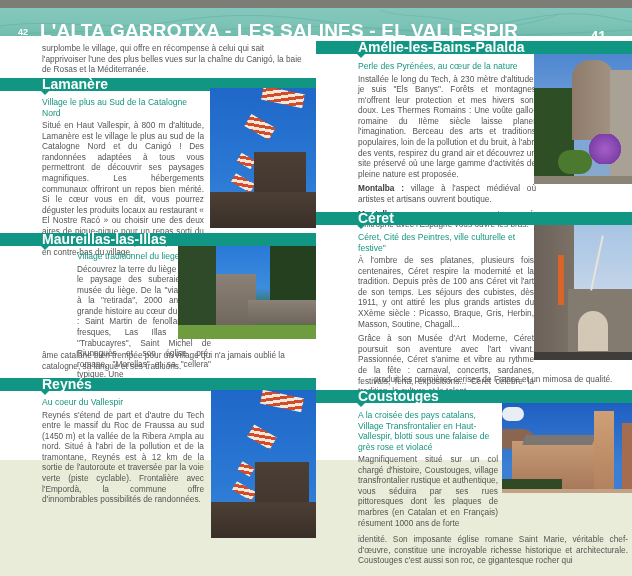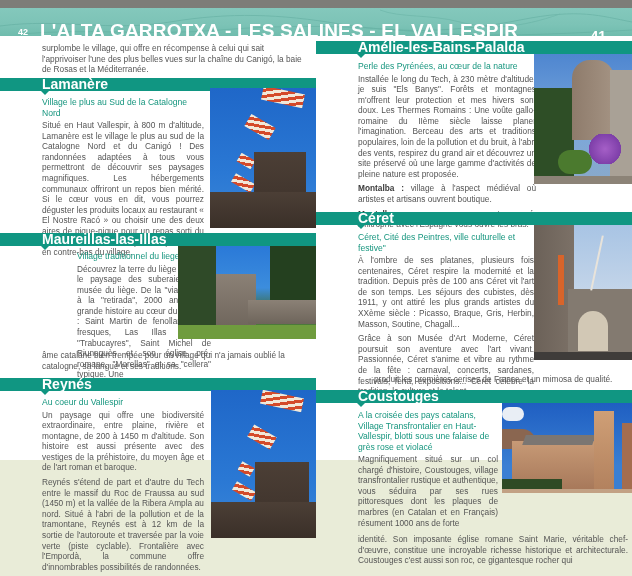--- a/index.html
+++ b/index.html
@@ -92,21 +92,20 @@
       <div class="stone" style="position:absolute; left:70px; top:54px; width:68px; height:24px;"></div>
       <div style="position:absolute; left:0; bottom:0; width:138px; height:14px; background:#6f9c3e;"></div>
     </div>
 
     <div class="section-bar" style="left:0; top:378px; width:316px;">
       <span class="label">Reynés</span>
       <span class="notch"></span>
     </div>
     <div class="block" style="left:42px; top:397px; width:162px;">
       <div class="subtitle">Au coeur du Vallespir</div>
-      <p class="text justify" style="margin-bottom:4px;">Un paysage qui offre une biodiversité extraordinaire, entre plaine, rivière et montagne, de 200 à 1450 m d'altitude. Son histoire est aussi présente avec des vestiges de la préhistoire, du moyen âge et de l'art roman et baroque.</p>
       <p class="text justify">Reynés s'étend de part et d'autre du Tech entre le massif du Roc de Fraussa au sud (1450 m) et la vallée de la Ribera Ampla au nord. Situé à l'abri de la pollution et de la tramontane, Reynés est à 12 km de la sortie de l'autoroute et traversée par la voie verte (piste cyclable). Frontalière avec l'Empordà, la commune offre d'innombrables possibilités de randonnées.</p>
     </div>
     <div class="photo sky-blue" style="left:211px; top:390px; width:105px; height:148px;">
       <div class="flag" style="left:50px; top:4px; width:42px; height:14px; transform:rotate(12deg);"></div>
       <div class="flag" style="left:38px; top:40px; width:26px; height:14px; transform:rotate(30deg);"></div>
       <div class="flag" style="left:28px; top:74px; width:14px; height:10px; transform:rotate(30deg);"></div>
       <div class="flag" style="left:22px; top:96px; width:22px; height:10px; transform:rotate(30deg);"></div>
       <div class="tower-dark" style="left:44px; top:72px; width:54px; height:76px;"></div>
       <div class="tower-dark" style="left:0; top:112px; width:105px; height:36px;"></div>
     </div>

